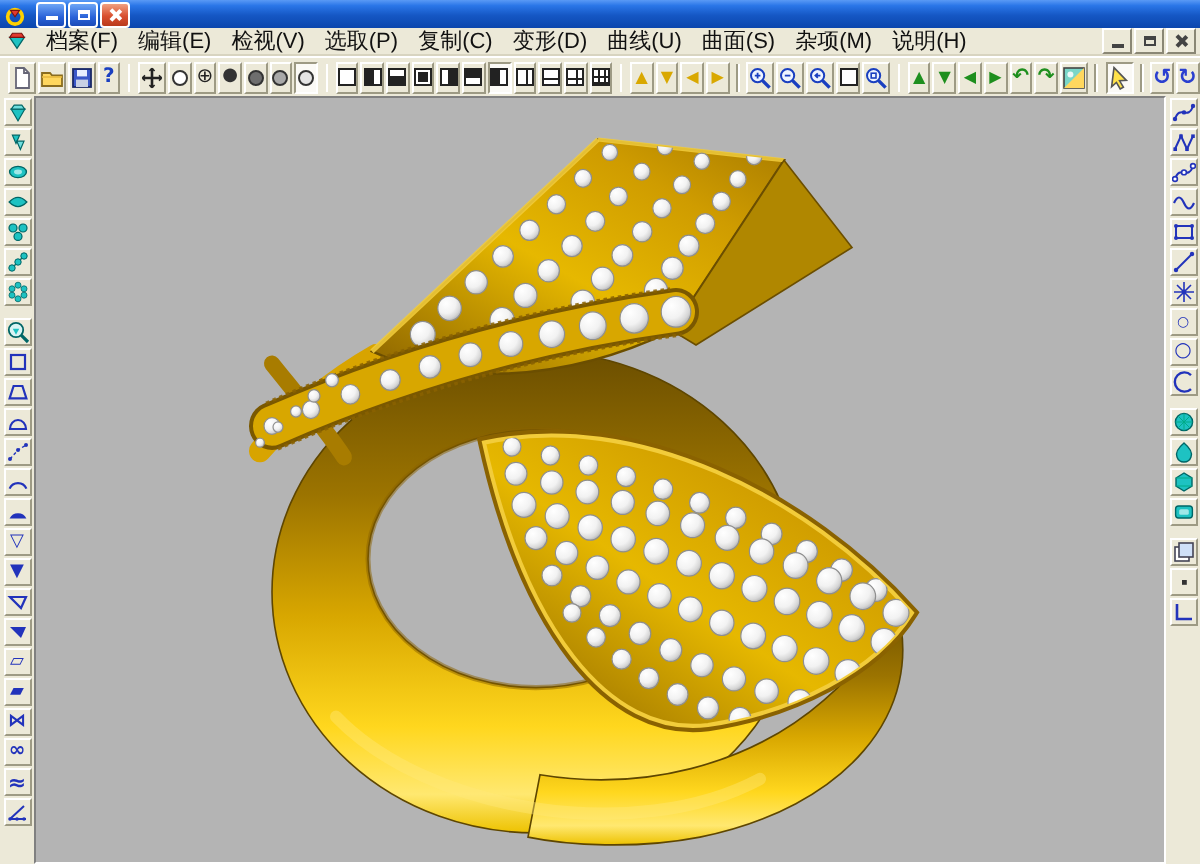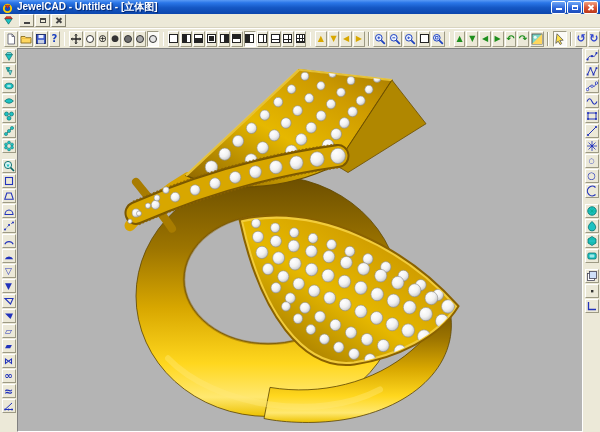--- a/index.html
+++ b/index.html
@@ -64,41 +64,52 @@
 
 <div class="window">
 
   <div class="titlebar">
     <span class="app-icon">
       <svg width="11" height="11" viewBox="0 0 12 12">
         <circle cx="6" cy="7" r="4" fill="none" stroke="#ffd100" stroke-width="2"></circle>
         <path d="M3.5 3.5h5L6 7z" fill="#e23a2e" stroke="#7a1410" stroke-width="0.6"></path>
       </svg>
     </span>
-    <span class="title-text">JewelCAD - Untitled - [立体图]</span>
     <span class="win-btns">
       <span class="wbtn">
           <span class="g-min"></span>
         </span>
       <span class="wbtn">
           <span class="g-res"></span>
         </span>
       <span class="wbtn close">
           <span class="xg"></span>
         </span>
     </span>
   </div>
 
   <div class="menubar">
     <span class="doc-icon">
       <svg width="11" height="11" viewBox="0 0 12 12">
         <path d="M2 4h8L6 10z" fill="#1ec2c2" stroke="#066" stroke-width="0.7"></path>
         <path d="M3.5 1.8h5L10 4H2z" fill="#e23a2e" stroke="#7a1410" stroke-width="0.6"></path>
       </svg>
     </span>
+    <span class="menu-items" id="menu-items">
+        <span class="menu-item">档案(F)</span>
+        <span class="menu-item">编辑(E)</span>
+        <span class="menu-item">检视(V)</span>
+        <span class="menu-item">选取(P)</span>
+        <span class="menu-item">复制(C)</span>
+        <span class="menu-item">变形(D)</span>
+        <span class="menu-item">曲线(U)</span>
+        <span class="menu-item">曲面(S)</span>
+        <span class="menu-item">杂项(M)</span>
+        <span class="menu-item">说明(H)</span>
+      </span>
     <span class="mdi-btns">
       <span class="mbtn">
           <span class="m-min"></span>
         </span>
       <span class="mbtn">
           <span class="m-res"></span>
         </span>
       <span class="mbtn">
           <span class="xg" style="color:#444"></span>
         </span>

